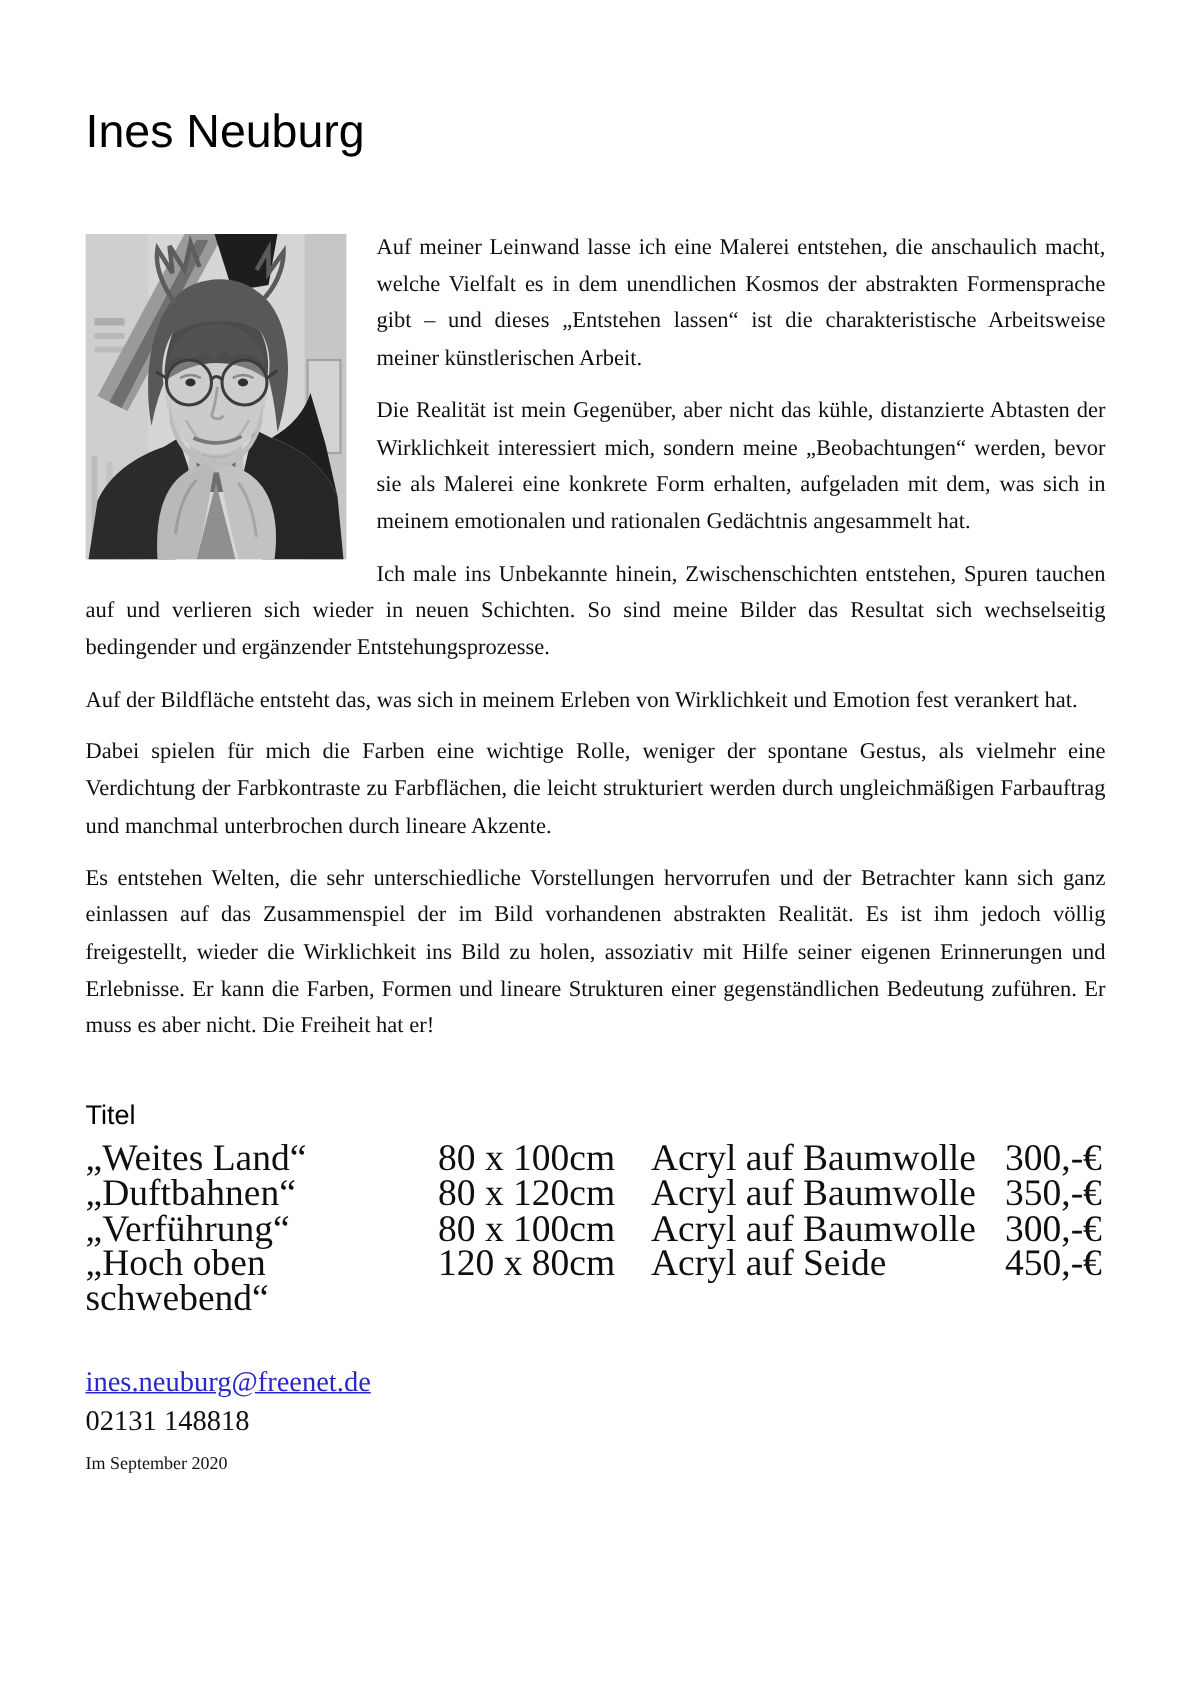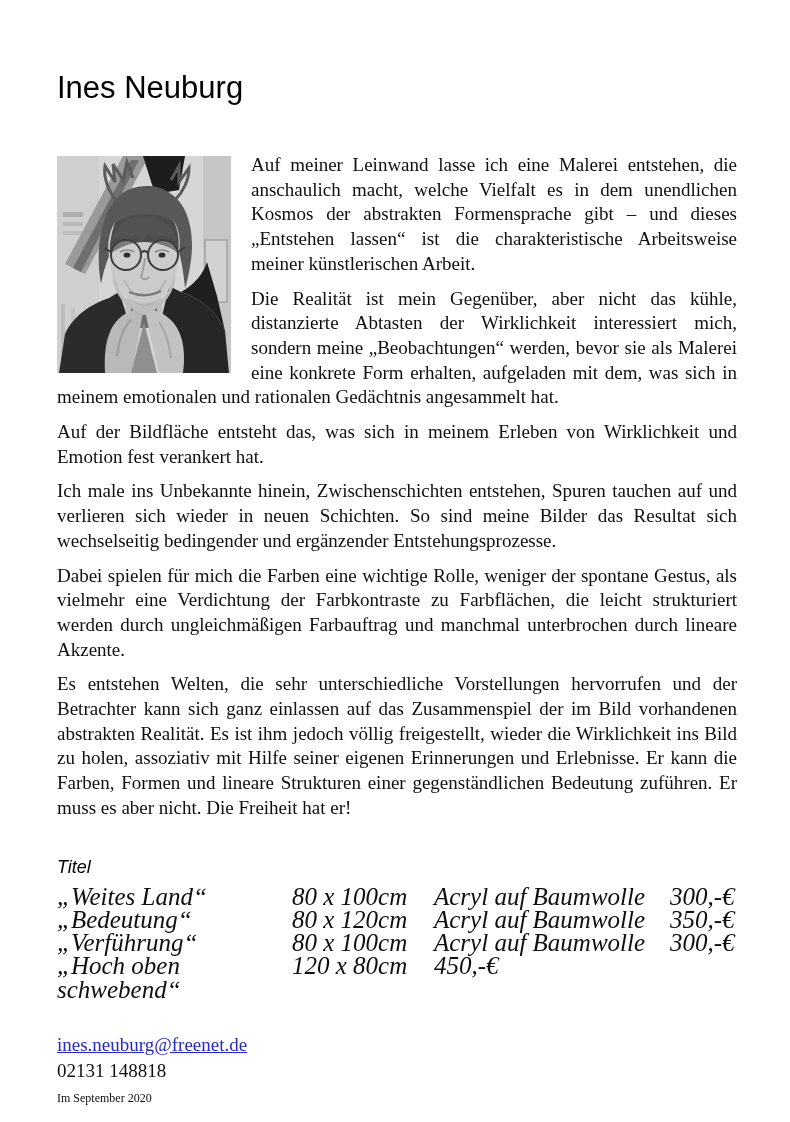--- a/index.html
+++ b/index.html
@@ -18,33 +18,33 @@
   h1.doc-title {
     font-family: "Liberation Sans", sans-serif;
     font-weight: 400;
     font-size: 31px;
     line-height: 36px;
     margin: 0 0 47px 0;
     color: #000000;
   }
   .about { overflow: visible; }
   .about p {
-    font-size: 19px;
+    font-size: 15px;
     line-height: 24.7px;
     text-align: justify;
     margin: 0 0 10px 0;
   }
   .portrait {
     float: left;
     width: 174px;
     height: 217px;
     margin: 3px 20px 6px 0;
     display: block;
   }
-  .works { margin-top: 36px; clear: both; font-style: italic; }
+  .works { margin-top: 36px; clear: both; }
   .works h2 {
     font-family: "Liberation Sans", sans-serif;
     font-weight: 400;
     font-size: 18px;
     line-height: 21px;
     margin: 0 0 7px 0;
     color: #000000;
   }
   .works .row {
     display: grid;
@@ -118,50 +118,51 @@
       <path d="M 63 96 Q 70 92 77 96 M 98 96 Q 105 92 112 96" stroke="#8a8a8a" stroke-width="1.5" fill="none"></path>
 
       <path d="M 88 102 C 87 110 86 116 84 121 C 86 124 90 124 92 121" stroke="#9e9e9e" stroke-width="1.8" fill="none"></path>
       <path d="M 67 124 C 70 130 73 134 76 137 M 109 124 C 106 130 103 134 100 137" stroke="#b0b0b0" stroke-width="1.6" fill="none"></path>
       <path d="M 72 136 Q 88 143 104 135" stroke="#787878" stroke-width="2.4" fill="none"></path>
       <path d="M 78 147 Q 88 151 97 147" stroke="#b2b2b2" stroke-width="1.5" fill="none"></path>
     </svg>
 
     <p>Auf meiner Leinwand lasse ich eine Malerei entstehen, die anschaulich macht, welche Vielfalt es in dem unendlichen Kosmos der abstrakten Formensprache gibt – und dieses „Entstehen lassen“ ist die charakteristische Arbeitsweise meiner künstlerischen Arbeit.</p>
     <p>Die Realität ist mein Gegenüber, aber nicht das kühle, distanzierte Abtasten der Wirklichkeit interessiert mich, sondern meine „Beobachtungen“ werden, bevor sie als Malerei eine konkrete Form erhalten, aufgeladen mit dem, was sich in meinem emotionalen und rationalen Gedächtnis angesammelt hat.</p>
+    <p>Ich male ins Unbekannte hinein, Zwischenschichten entstehen, Spuren tauchen auf und verlieren sich wieder in neuen Schichten. So sind meine Bilder das Resultat sich wechselseitig bedingender und ergänzender Entstehungsprozesse.</p>
     <p>Auf der Bildfläche entsteht das, was sich in meinem Erleben von Wirklichkeit und Emotion fest verankert hat.</p>
-    <p>Ich male ins Unbekannte hinein, Zwischenschichten entstehen, Spuren tauchen auf und verlieren sich wieder in neuen Schichten. So sind meine Bilder das Resultat sich wechselseitig bedingender und ergänzender Entstehungsprozesse.</p>
     <p>Dabei spielen für mich die Farben eine wichtige Rolle, weniger der spontane Gestus, als vielmehr eine Verdichtung der Farbkontraste zu Farbflächen, die leicht strukturiert werden durch ungleichmäßigen Farbauftrag und manchmal unterbrochen durch lineare Akzente.</p>
     <p>Es entstehen Welten, die sehr unterschiedliche Vorstellungen hervorrufen und der Betrachter  kann sich ganz einlassen auf das Zusammenspiel der im Bild vorhandenen abstrakten Realität. Es ist ihm jedoch völlig freigestellt, wieder die Wirklichkeit ins Bild zu holen, assoziativ mit Hilfe seiner eigenen Erinnerungen und Erlebnisse. Er kann die Farben, Formen und lineare Strukturen einer gegenständlichen Bedeutung zuführen. Er muss es aber nicht. Die Freiheit hat er!</p>
   </section>
 
   <section class="works">
     <h2>Titel</h2>
 
     <div class="row">
       <span>„Weites Land“</span>
       <span>80 x 100cm</span>
       <span>Acryl auf Baumwolle</span>
       <span>300,-€</span>
     </div>
     <div class="row">
-      <span>„Bedeutung“</span>
+      <span>„Duftbahnen“</span>
       <span>80 x 120cm</span>
       <span>Acryl auf Baumwolle</span>
       <span>350,-€</span>
     </div>
     <div class="row">
       <span>„Verführung“</span>
       <span>80 x 100cm</span>
       <span>Acryl auf Baumwolle</span>
       <span>300,-€</span>
     </div>
     <div class="row">
       <span>„Hoch oben schwebend“</span>
       <span>120 x 80cm</span>
+      <span>Acryl auf Seide</span>
       <span>450,-€</span>
     </div>
   </section>
 
   <section class="contact">
     <div class="email-line">
       <a href="#">ines.neuburg@freenet.de</a>
     </div>
     <div class="phone">02131 148818</div>
     <div class="date">Im September 2020</div>

